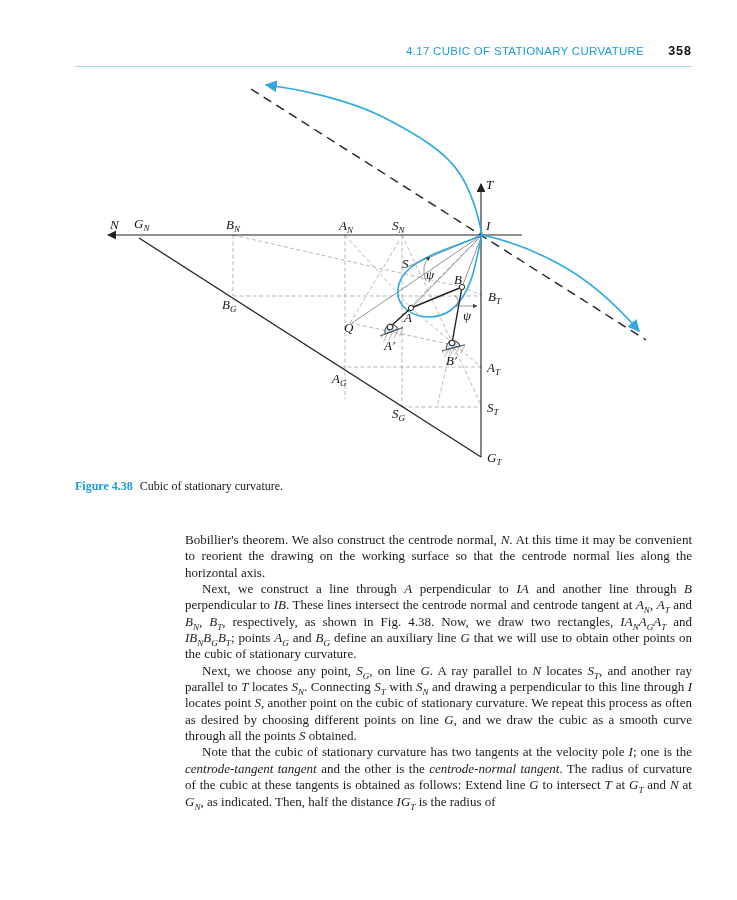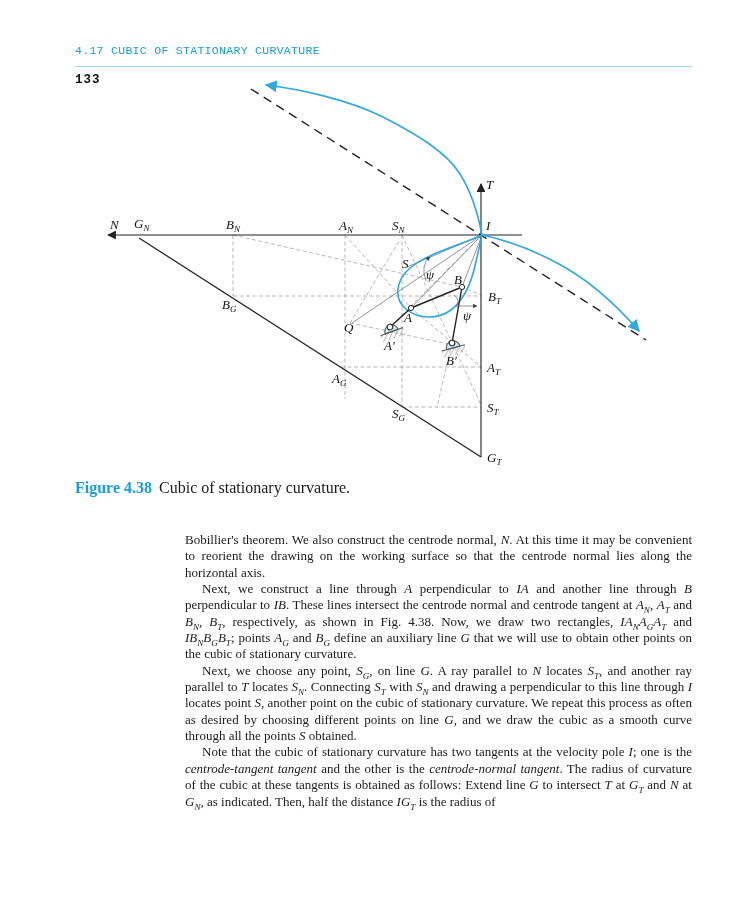--- a/index.html
+++ b/index.html
@@ -1,56 +1,56 @@
 <!DOCTYPE html>
 <html><head>
 <meta charset="utf-8">
 <style>
   html,body{margin:0;padding:0;background:#ffffff;}
   .page{position:relative;width:737px;height:900px;background:#fff;overflow:hidden;
         font-family:"Liberation Serif",serif;color:#1a1a1a;}
   
   .header{position:absolute;left:75px;top:44px;width:617px;display:flex;
-          justify-content:flex-end;align-items:baseline;gap:16px;
-          font-family:Liberation Mono, monospace;flex-direction:column;}
+          justify-content:flex-end;align-items:baseline;gap:24px;
+          font-family:Liberation Sans, sans-serif;}
   .header .sec{color:#189ddb;font-size:11.5px;letter-spacing:.3px;font-weight:500;}
   .header .pageno{color:#111;font-size:12.5px;font-weight:bold;letter-spacing:1px;}
   .header-rule{position:absolute;left:75px;top:66px;width:617px;height:1px;background:#a6d9ef;}
   
   .figwrap{position:absolute;left:0;top:70px;width:737px;height:405px;}
   .fig-label{font-family:"Liberation Serif",serif;font-style:italic;font-size:13px;fill:#111;}
   .fig-sub{font-size:9px;}
   .main{stroke:#222;stroke-width:1.1;fill:none;}
   .gline{stroke:#222;stroke-width:1.25;fill:none;}
   .asym{stroke:#222;stroke-width:1.4;fill:none;stroke-dasharray:9 6;}
   .curve{stroke:#2fa9e0;stroke-width:1.6;fill:none;stroke-linecap:round;}
   .dash{stroke:#9a9a9a;stroke-width:.7;fill:none;stroke-dasharray:4 2.5;}
   .thin{stroke:#707070;stroke-width:.75;fill:none;}
   .link{stroke:#222;stroke-width:1.4;fill:none;}
   .joint{fill:#fff;stroke:#222;stroke-width:1;}
   .mount{fill:#c9e8f5;stroke:#4a4a4a;stroke-width:1;}
   
-  .caption{position:absolute;left:75px;top:479px;font-size:16px;}
+  .caption{position:absolute;left:75px;top:479px;font-size:12px;}
   .cap-tag{color:#189ddb;font-weight:bold;margin-right:7px;}
   
   .bodytext{position:absolute;left:185px;top:532px;width:507px;
             font-size:13px;line-height:16.35px;text-align:justify;}
   .bodytext p{margin:0;}
   .bodytext p.indent{text-indent:17px;}
   .bodytext em{font-style:italic;}
   .bodytext sub{font-size:.7em;line-height:0;}
 </style>
 </head>
 <body>
 
 <div class="page">
 
   <div class="header">
     <span class="sec">4.17  CUBIC OF STATIONARY CURVATURE</span>
-    <span class="pageno">133</span>
+    <span class="pageno">358</span>
   </div>
   <div class="header-rule"></div>
 
   <div class="figwrap">
     <svg width="737" height="405" viewBox="0 70 737 405">
       <defs>
         <marker id="arrB" viewBox="0 0 10 10" refX="9" refY="5" markerWidth="8" markerHeight="8" orient="auto">
           <path d="M0,0 L10,5 L0,10 z" fill="#222"></path>
         </marker>
         <marker id="arrC" viewBox="0 0 10 10" refX="9" refY="5" markerWidth="7.5" markerHeight="7.5" orient="auto">

